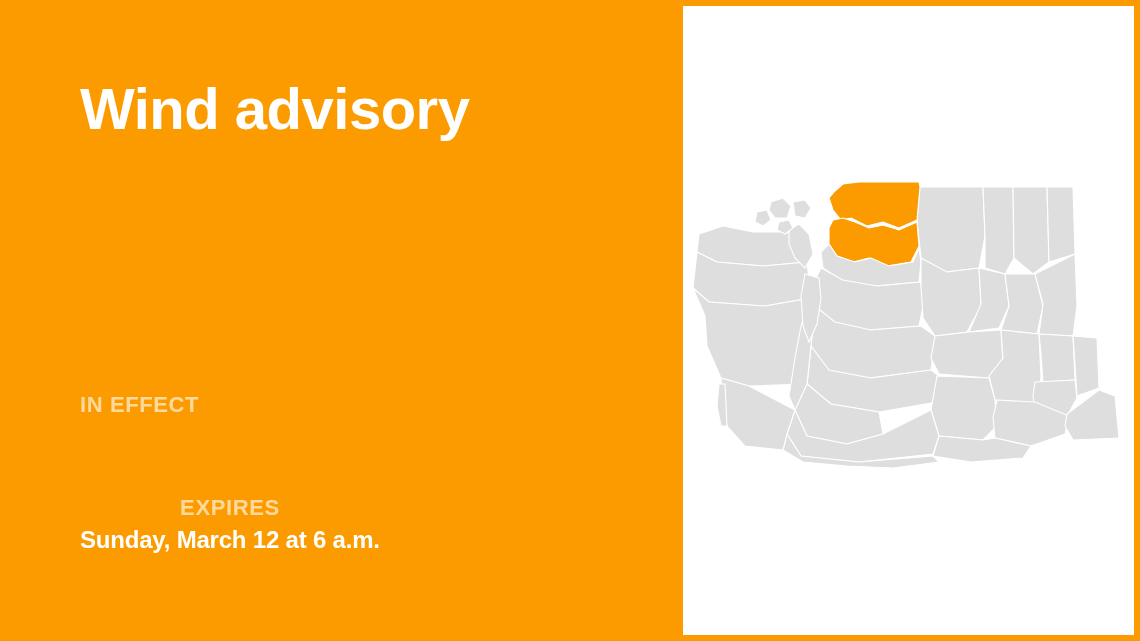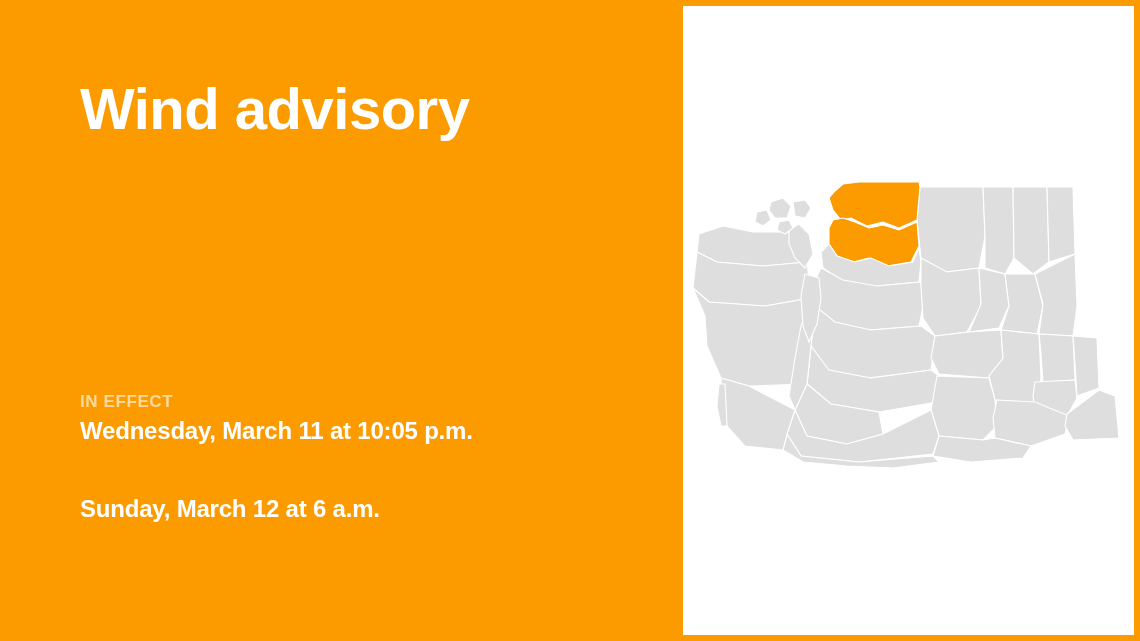--- a/index.html
+++ b/index.html
@@ -30,27 +30,28 @@
     font-weight:bold;
     color:#ffffff;
     letter-spacing:-0.5px;
     line-height:1.05;
     white-space:nowrap;
   }
   .time-block { position:absolute; left:80px; }
   #effect-block { top:392px; }
   #expires-block { top:495px; }
   .time-label {
-    font-size:17px;
+    font-size:22px;
     font-weight:bold;
     color:#ffffff;
     opacity:0.62;
     letter-spacing:0.6px;
     line-height:1.2;
     margin-bottom:5px;
+    text-align:center;
   }
   .time-value {
     font-size:24px;
     font-weight:bold;
     color:#ffffff;
     letter-spacing:-0.2px;
     line-height:1.2;
     white-space:nowrap;
   }
 
@@ -69,24 +70,24 @@
 <body>
 
 <div id="alert-card">
 
   <section id="info-panel">
 
     <h1 id="alert-title">Wind advisory</h1>
 
     <div class="time-block" id="effect-block">
       <div class="time-label">IN EFFECT</div>
-      <div class="time-value">Wednesday, March 11 at 10:05 p.m.</div>
     </div>
 
     <div class="time-block" id="expires-block">
+      <div class="time-label">EXPIRES</div>
       <div class="time-value">Sunday, March 12 at 6 a.m.</div>
     </div>
 
   </section>
 
   <section id="map-panel">
     <svg id="state-map" viewBox="0 0 451 629" preserveAspectRatio="xMidYMid meet">
 
       <g>
 

